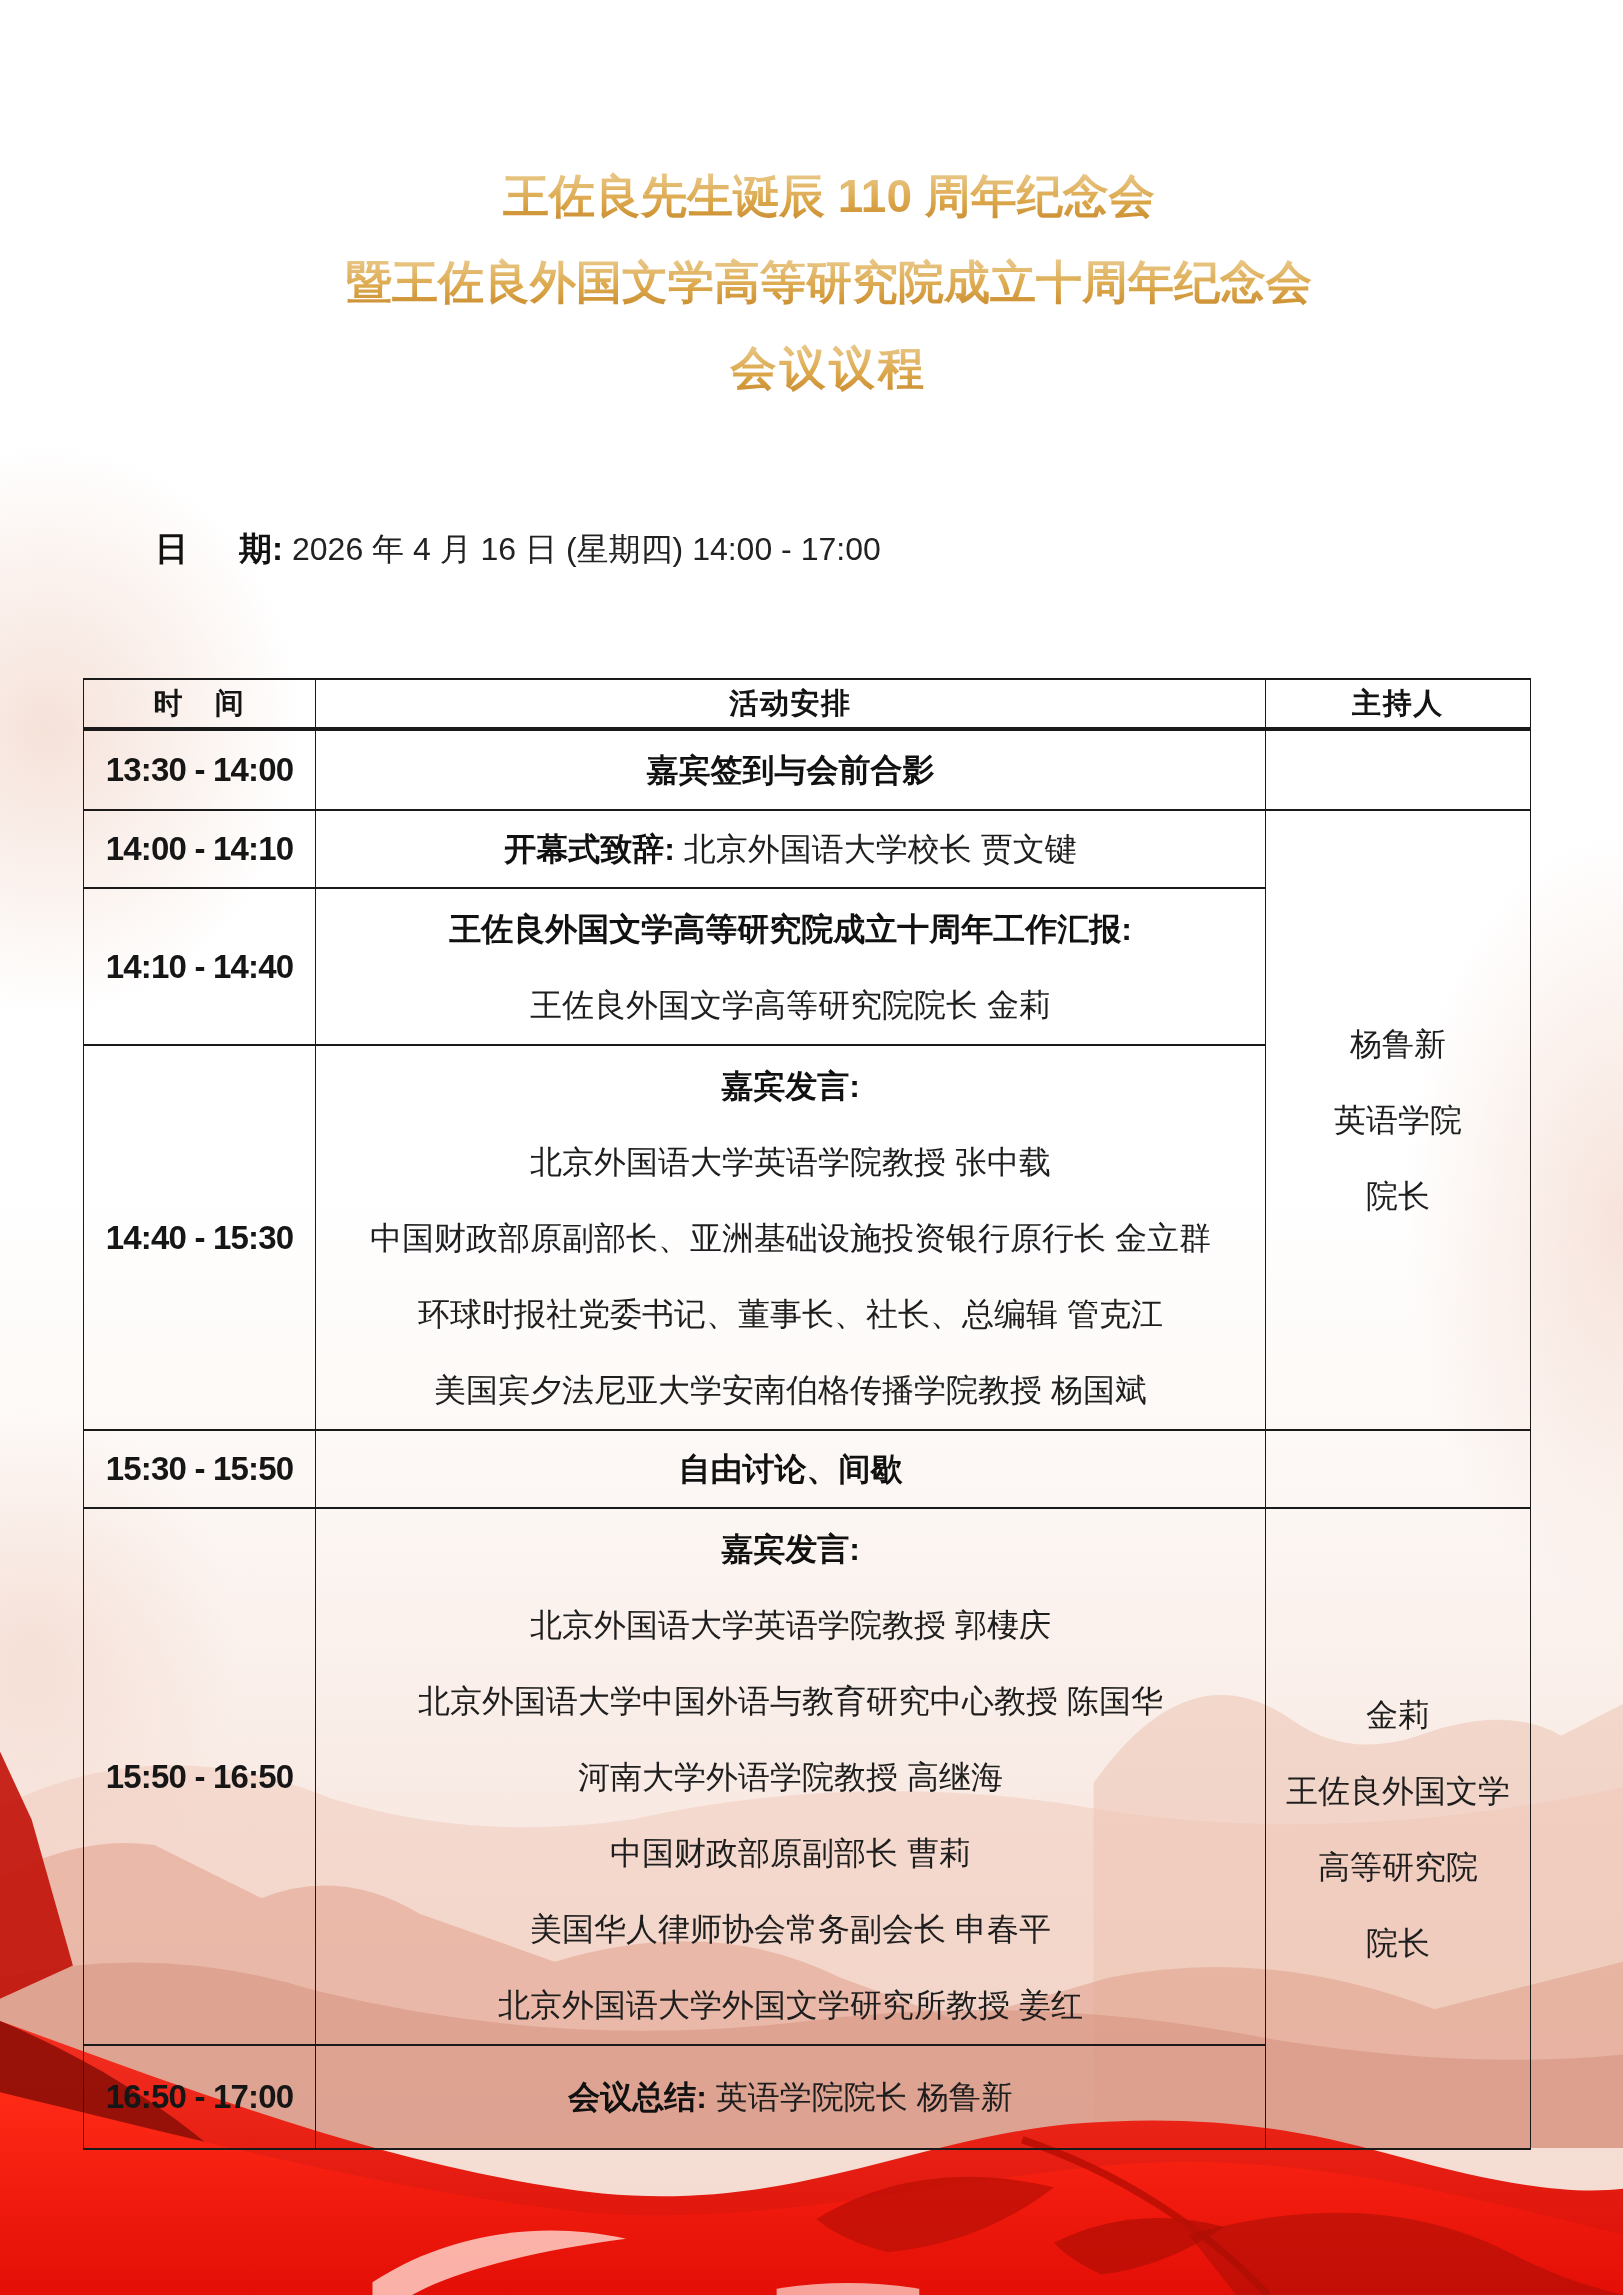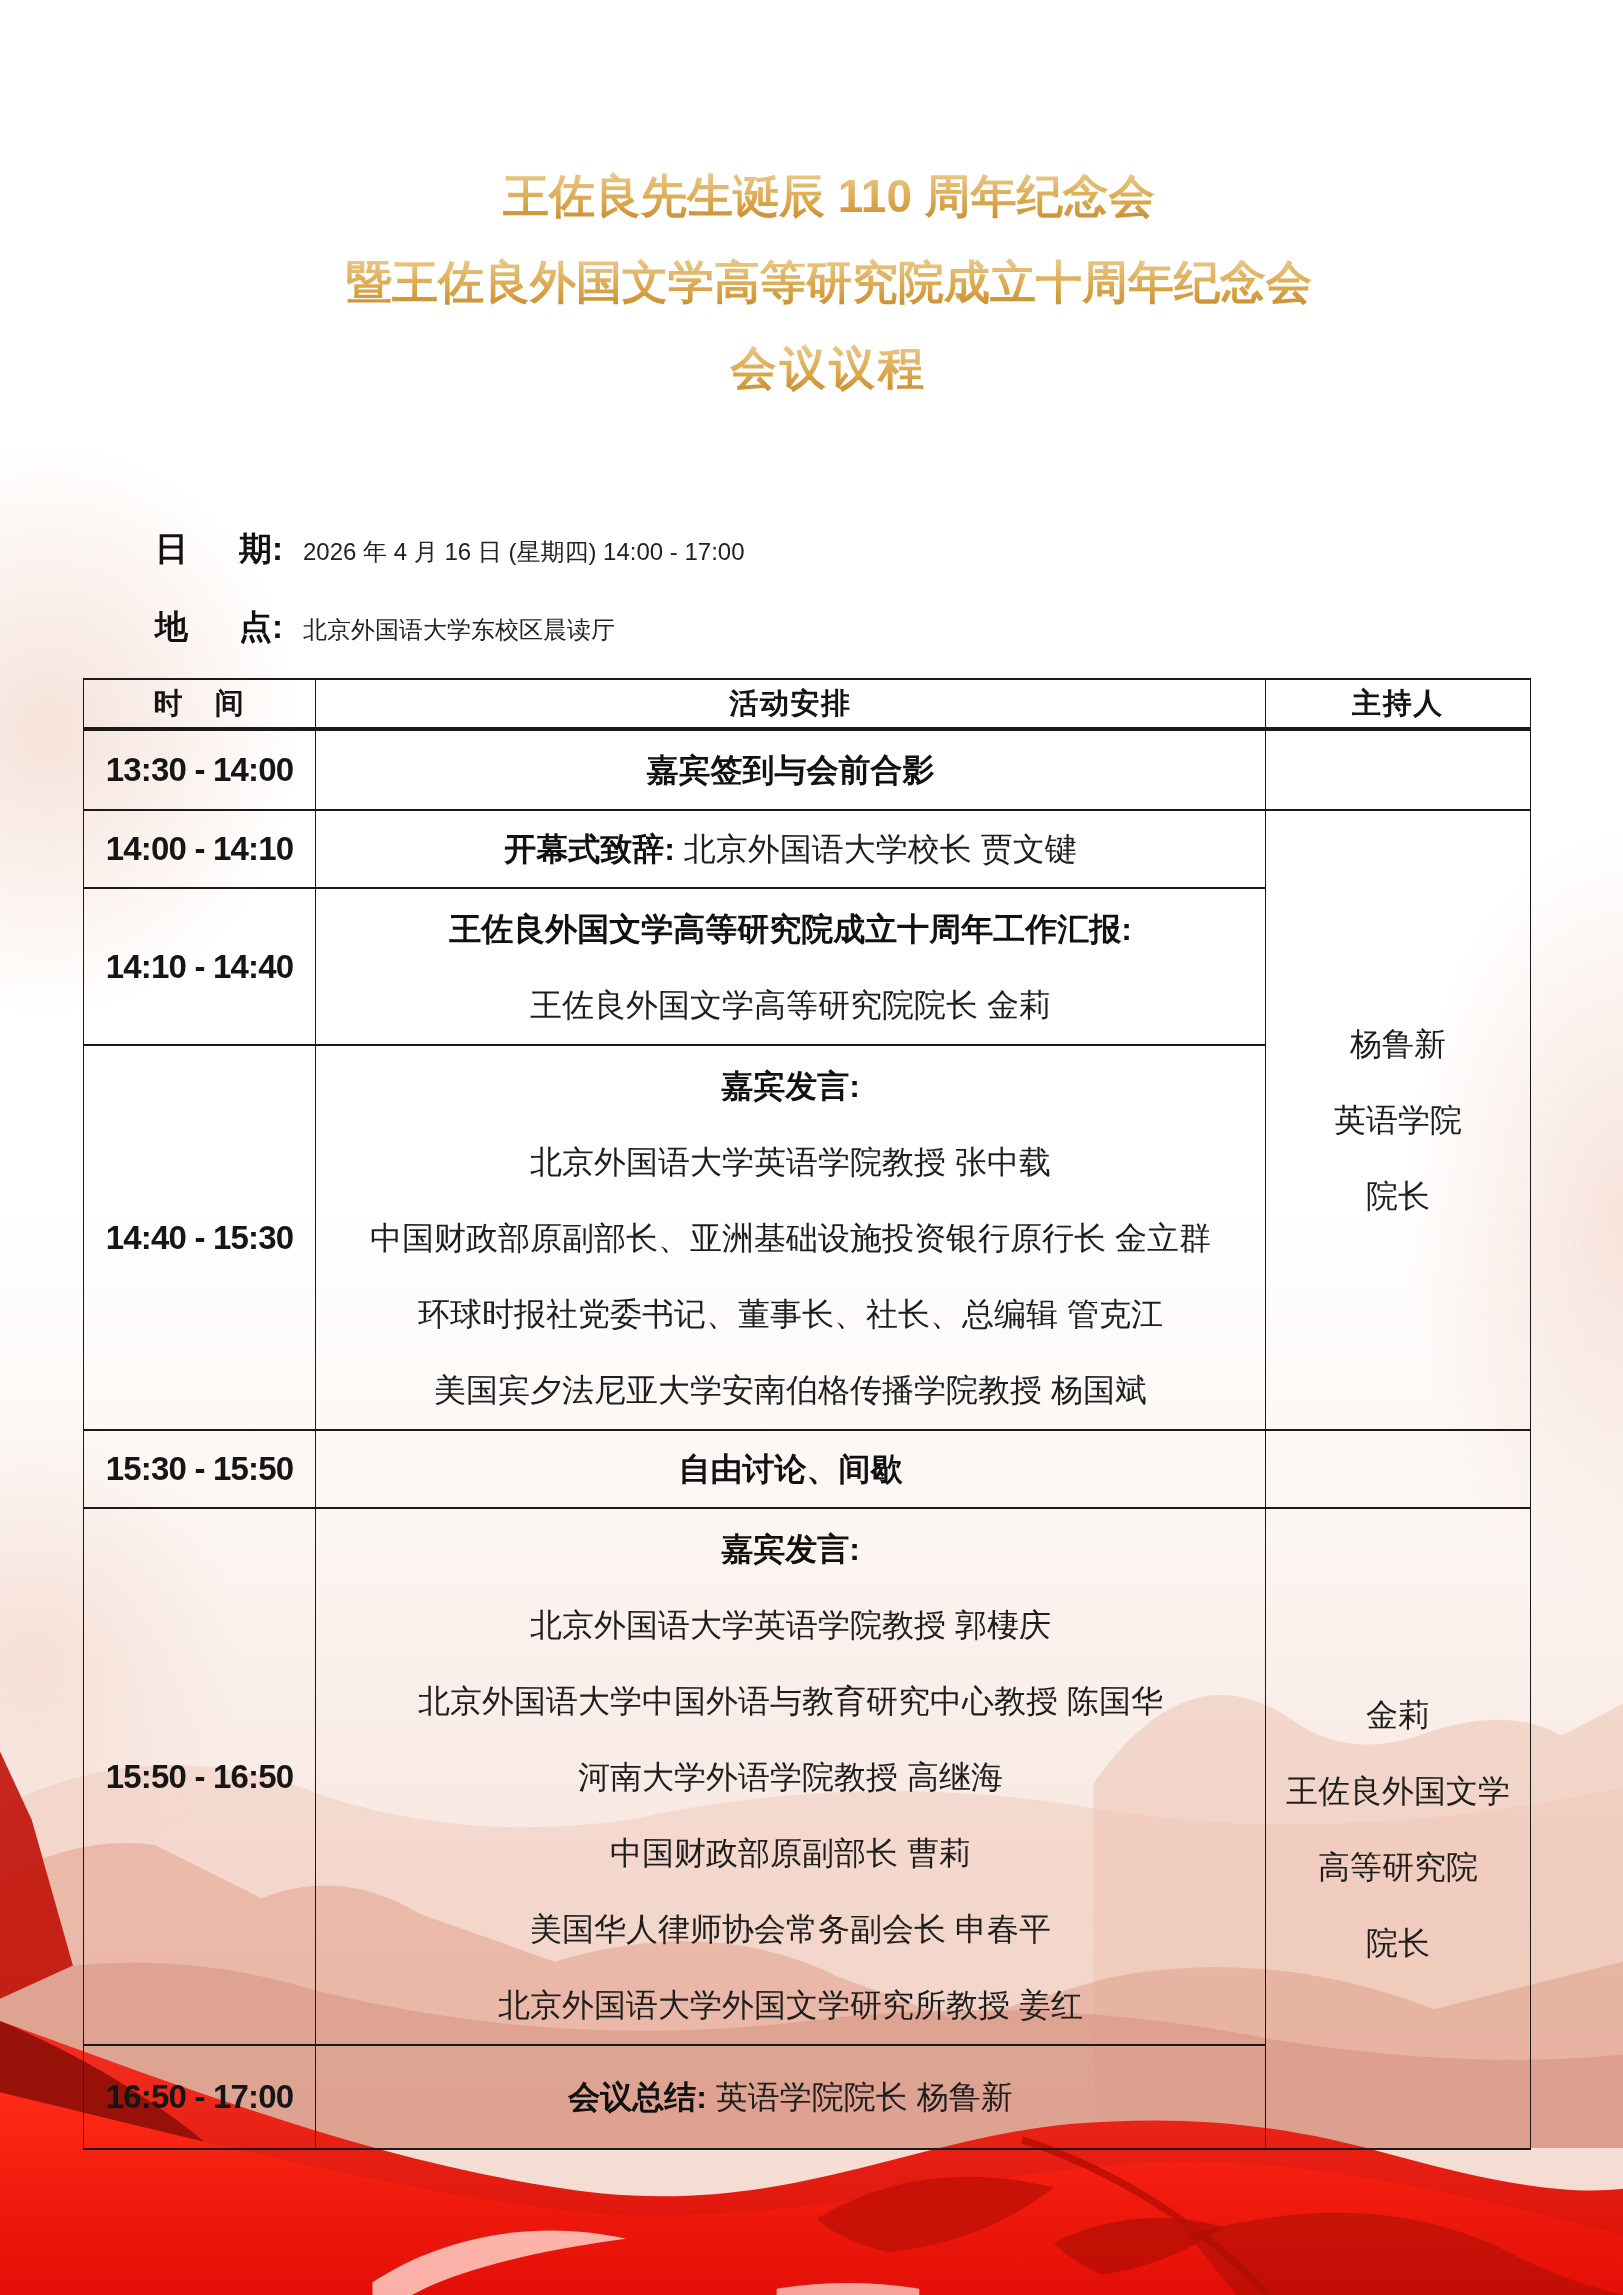--- a/index.html
+++ b/index.html
@@ -43,21 +43,21 @@
     background:linear-gradient(180deg,#efd7a6 8%,#dca84c 55%,#bf7d1f 95%);
     -webkit-background-clip:text;background-clip:text;color:transparent;
   }
   .tl-last{letter-spacing:3.2px;}
 
   
   .info{position:absolute;left:155px;top:510px;width:1347px;}
   .info-line{height:78px;line-height:78px;white-space:nowrap;}
   .info-lab{font-size:33px;font-weight:bold;color:#111;}
   .info-lab-b{margin-left:51px;}
-  .info-val{font-size:24px;margin-left:20px;color:#222;}
+  .info-val{font-size:32px;margin-left:9px;color:#222;}
 
   
   table.agenda{
     position:absolute;left:83px;top:678px;width:1447px;
     border-collapse:collapse;table-layout:fixed;background:transparent;
   }
   table.agenda td{
     border:1.6px solid #1a1a1a;border-top-width:2.4px;border-bottom-width:2.4px;
     padding:0;text-align:center;vertical-align:middle;overflow:hidden;
   }
@@ -127,23 +127,20 @@
   <div class="titles">
     <div class="tl">王佐良先生诞辰 110 周年纪念会</div>
     <div class="tl">暨王佐良外国文学高等研究院成立十周年纪念会</div>
     <div class="tl tl-last">会议议程</div>
   </div>
 
   <div class="info">
     <div class="info-line">
       <span class="info-lab">日</span><span class="info-lab info-lab-b">期:</span><span class="info-val">2026 年 4 月 16 日 (星期四) 14:00 - 17:00</span>
     </div>
-    <div class="info-line">
-      <span class="info-lab">地</span><span class="info-lab info-lab-b">点:</span><span class="info-val">北京外国语大学东校区晨读厅</span>
-    </div>
   </div>
 
   <table class="agenda">
     <colgroup>
         <col style="width:232px">
         <col style="width:950px">
         <col style="width:265px">
       </colgroup>
     <tbody>
       <tr class="rh">

